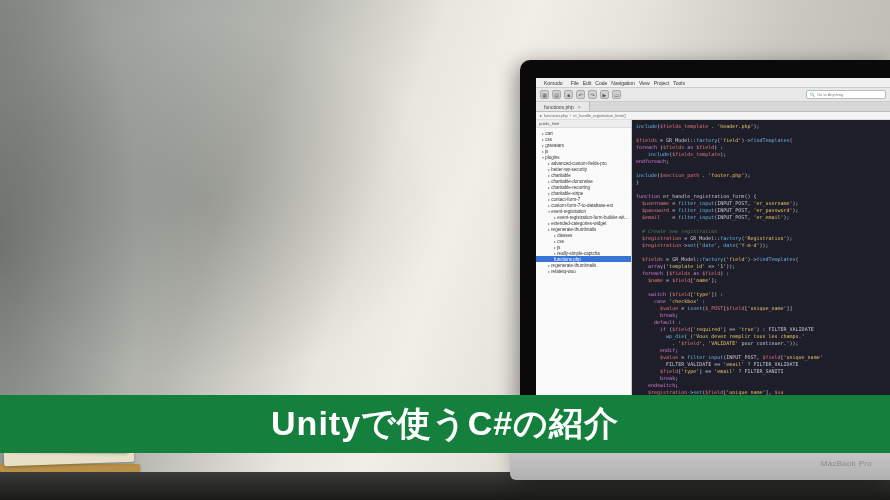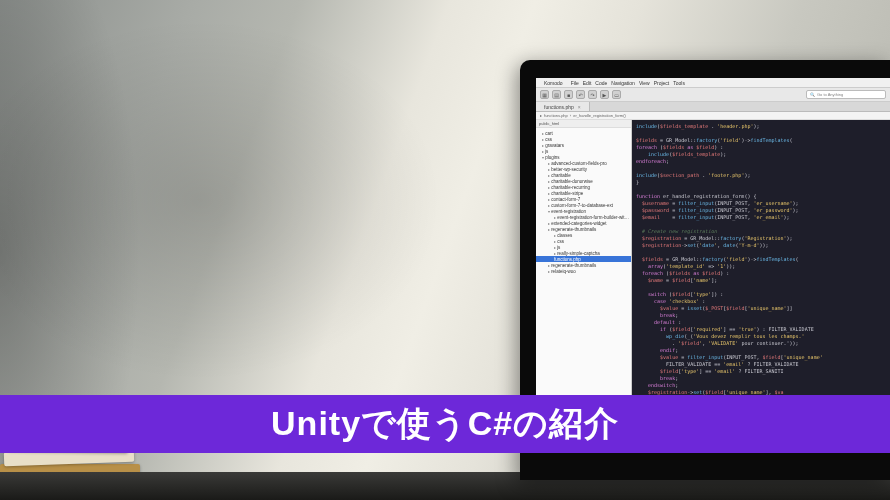--- a/index.html
+++ b/index.html
@@ -141,21 +141,21 @@
 .fn { color: #6ab8e6; }
 .cm { color: #5a7a5a; font-style: italic; }
 .var { color: #e67a7a; }
 
 
 .banner {
   position: absolute;
   left: 0; right: 0;
   top: 395px;
   height: 58px;
-  background: #6d28d9;
+  background: #15803d;
   display: flex; align-items: center; justify-content: center;
 }
 .banner-text {
   color: #fff;
   font-size: 34px;
   font-weight: 700;
   letter-spacing: 1px;
 }
 </style>
 </head>
@@ -267,17 +267,20 @@
       <div class="dock-icon" style="background: rgb(255, 204, 0);"></div>
       <div class="dock-icon" style="background: rgb(40, 205, 65);"></div>
       <div class="dock-icon" style="background: rgb(10, 132, 255);"></div>
       <div class="dock-icon" style="background: rgb(142, 142, 147);"></div>
       <div class="dock-icon" style="background: rgb(255, 159, 10);"></div>
       <div class="dock-icon" style="background: rgb(100, 210, 255);"></div>
       <div class="dock-icon" style="background: rgb(191, 90, 242);"></div>
       <div class="dock-icon" style="background: rgb(47, 135, 255);"></div>
       <div class="dock-icon" style="background: rgb(58, 58, 60);"></div>
     </div>
+  <div class="laptop-base">
+    <span class="laptop-brand">MacBook Pro</span>
+  </div>
 </div>
 
 <div class="banner">
   <span class="banner-text">Unityで使うC#の紹介</span>
 </div>
 
 </body></html>

